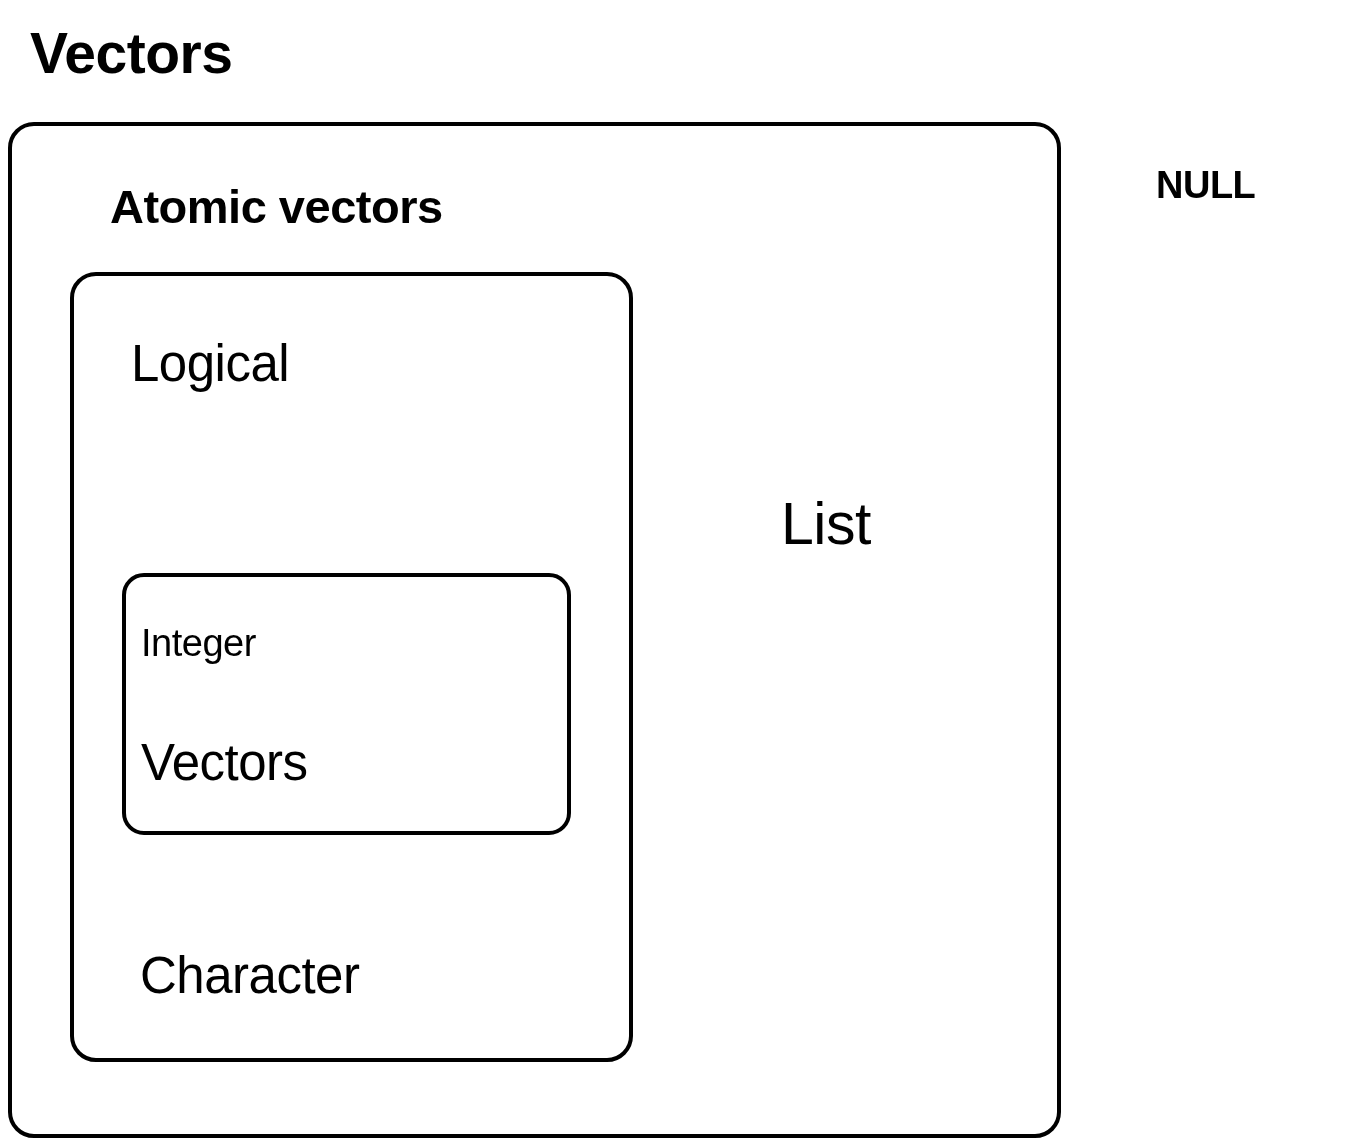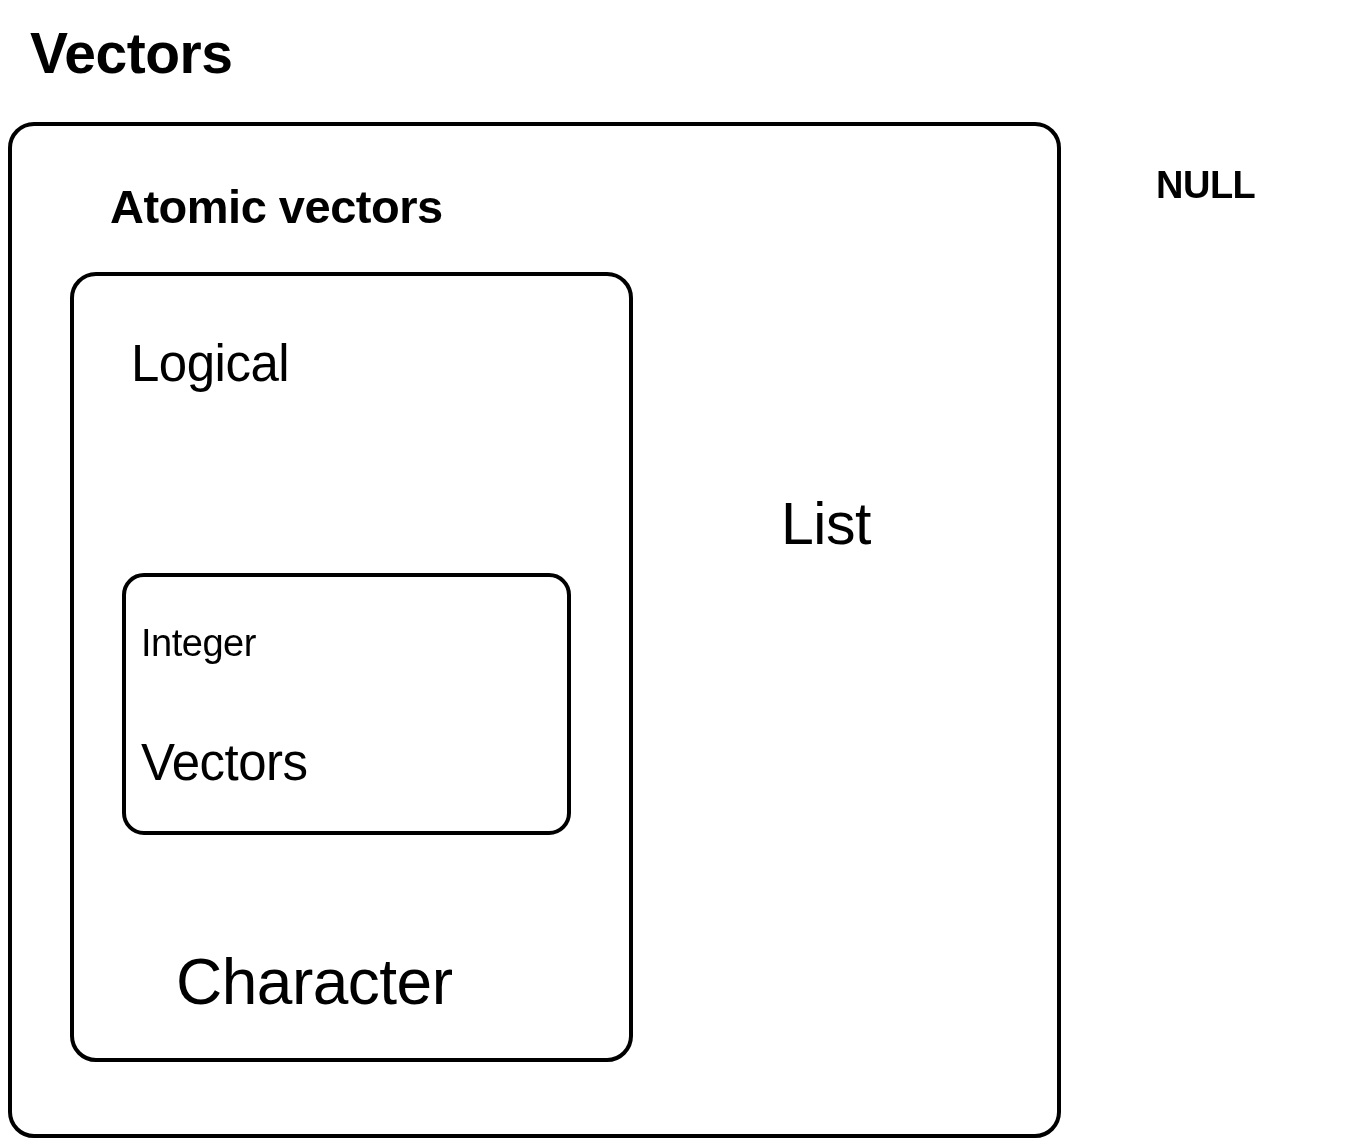--- a/index.html
+++ b/index.html
@@ -90,22 +90,21 @@
     font-size: 38px;
   }
   #double-label {
     left: 141px;
     top: 737px;
     font-size: 51px;
   }
   #character-label {
     left: 140px;
     top: 950px;
-    font-size: 64px;
-    margin-left: 36px;
+    font-size: 51px;
   }
   #list-label {
     left: 781px;
     top: 495px;
     font-size: 59px;
   }
 </style>
 </head>
 <body>
 

